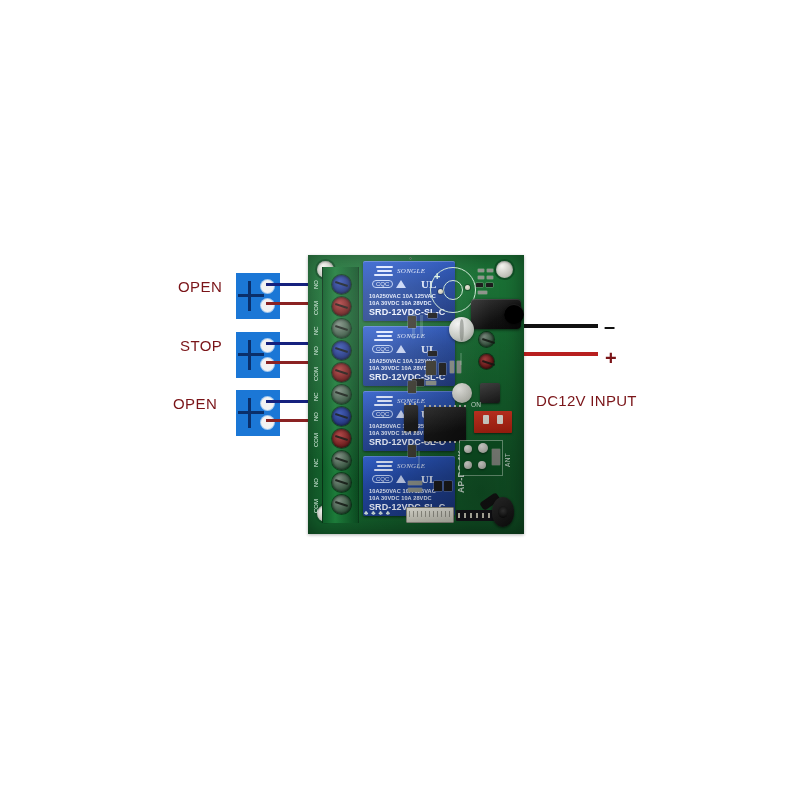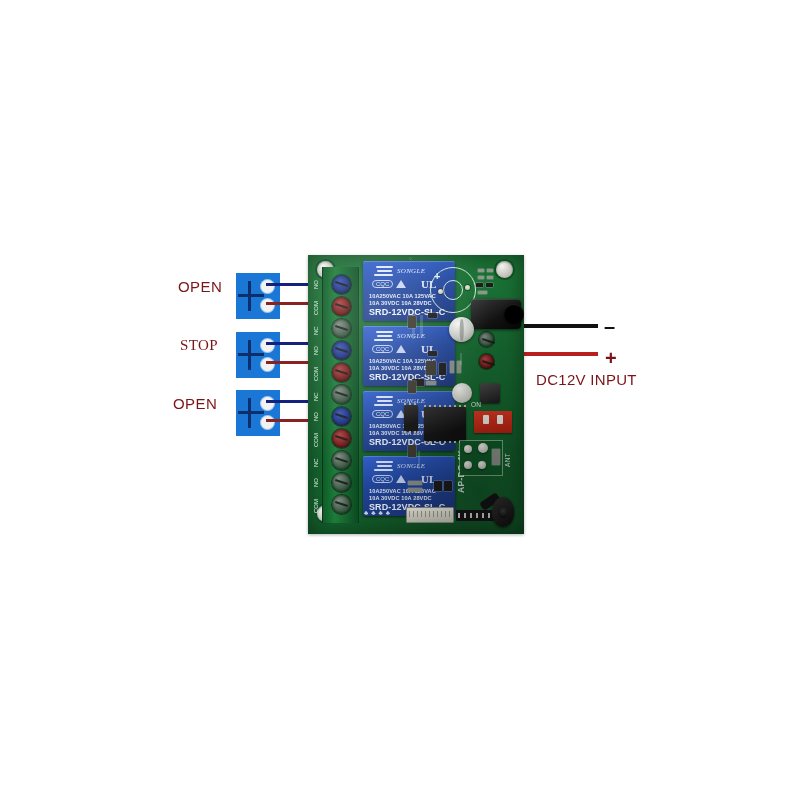--- a/index.html
+++ b/index.html
@@ -161,24 +161,24 @@
   .trace{position:absolute;background:rgba(230,255,235,.18);}
   .gold{position:absolute;background:radial-gradient(circle at 40% 35%,#e7e6d8,#b8b6a2);
     border-radius:50%;box-shadow:0 0 0 1px rgba(0,0,0,.3);}
 </style>
 </head>
 <body>
 
 <div id="stage">
 
   <div class="sig-label" style="left:178px;top:278px;">OPEN</div>
-  <div class="sig-label" style="left:180px;top:337px;font-family:Liberation Serif, serif;">STOP</div>
+  <div class="sig-label" style="left:180px;top:337px;">STOP</div>
   <div class="sig-label" style="left:173px;top:395px;">OPEN</div>
 
-  <div class="dc-label" style="left:536px;top:371px;">DC12V INPUT</div>
+  <div class="dc-label" style="left:536px;top:392px;">DC12V INPUT</div>
 
   <div class="pm-sym" style="left:604px;top:316px;color:#111;">–</div>
   <div class="pm-sym" style="left:605px;top:348px;color:#7a1418;">+</div>
 
   <div class="btn-sym" style="left:236px;top:273px;">
     <div class="bar-v"></div>
     <div class="bar-h"></div>
     <div class="bar-stem"></div>
     <div class="term t-top"></div>
     <div class="term t-bot"></div>

